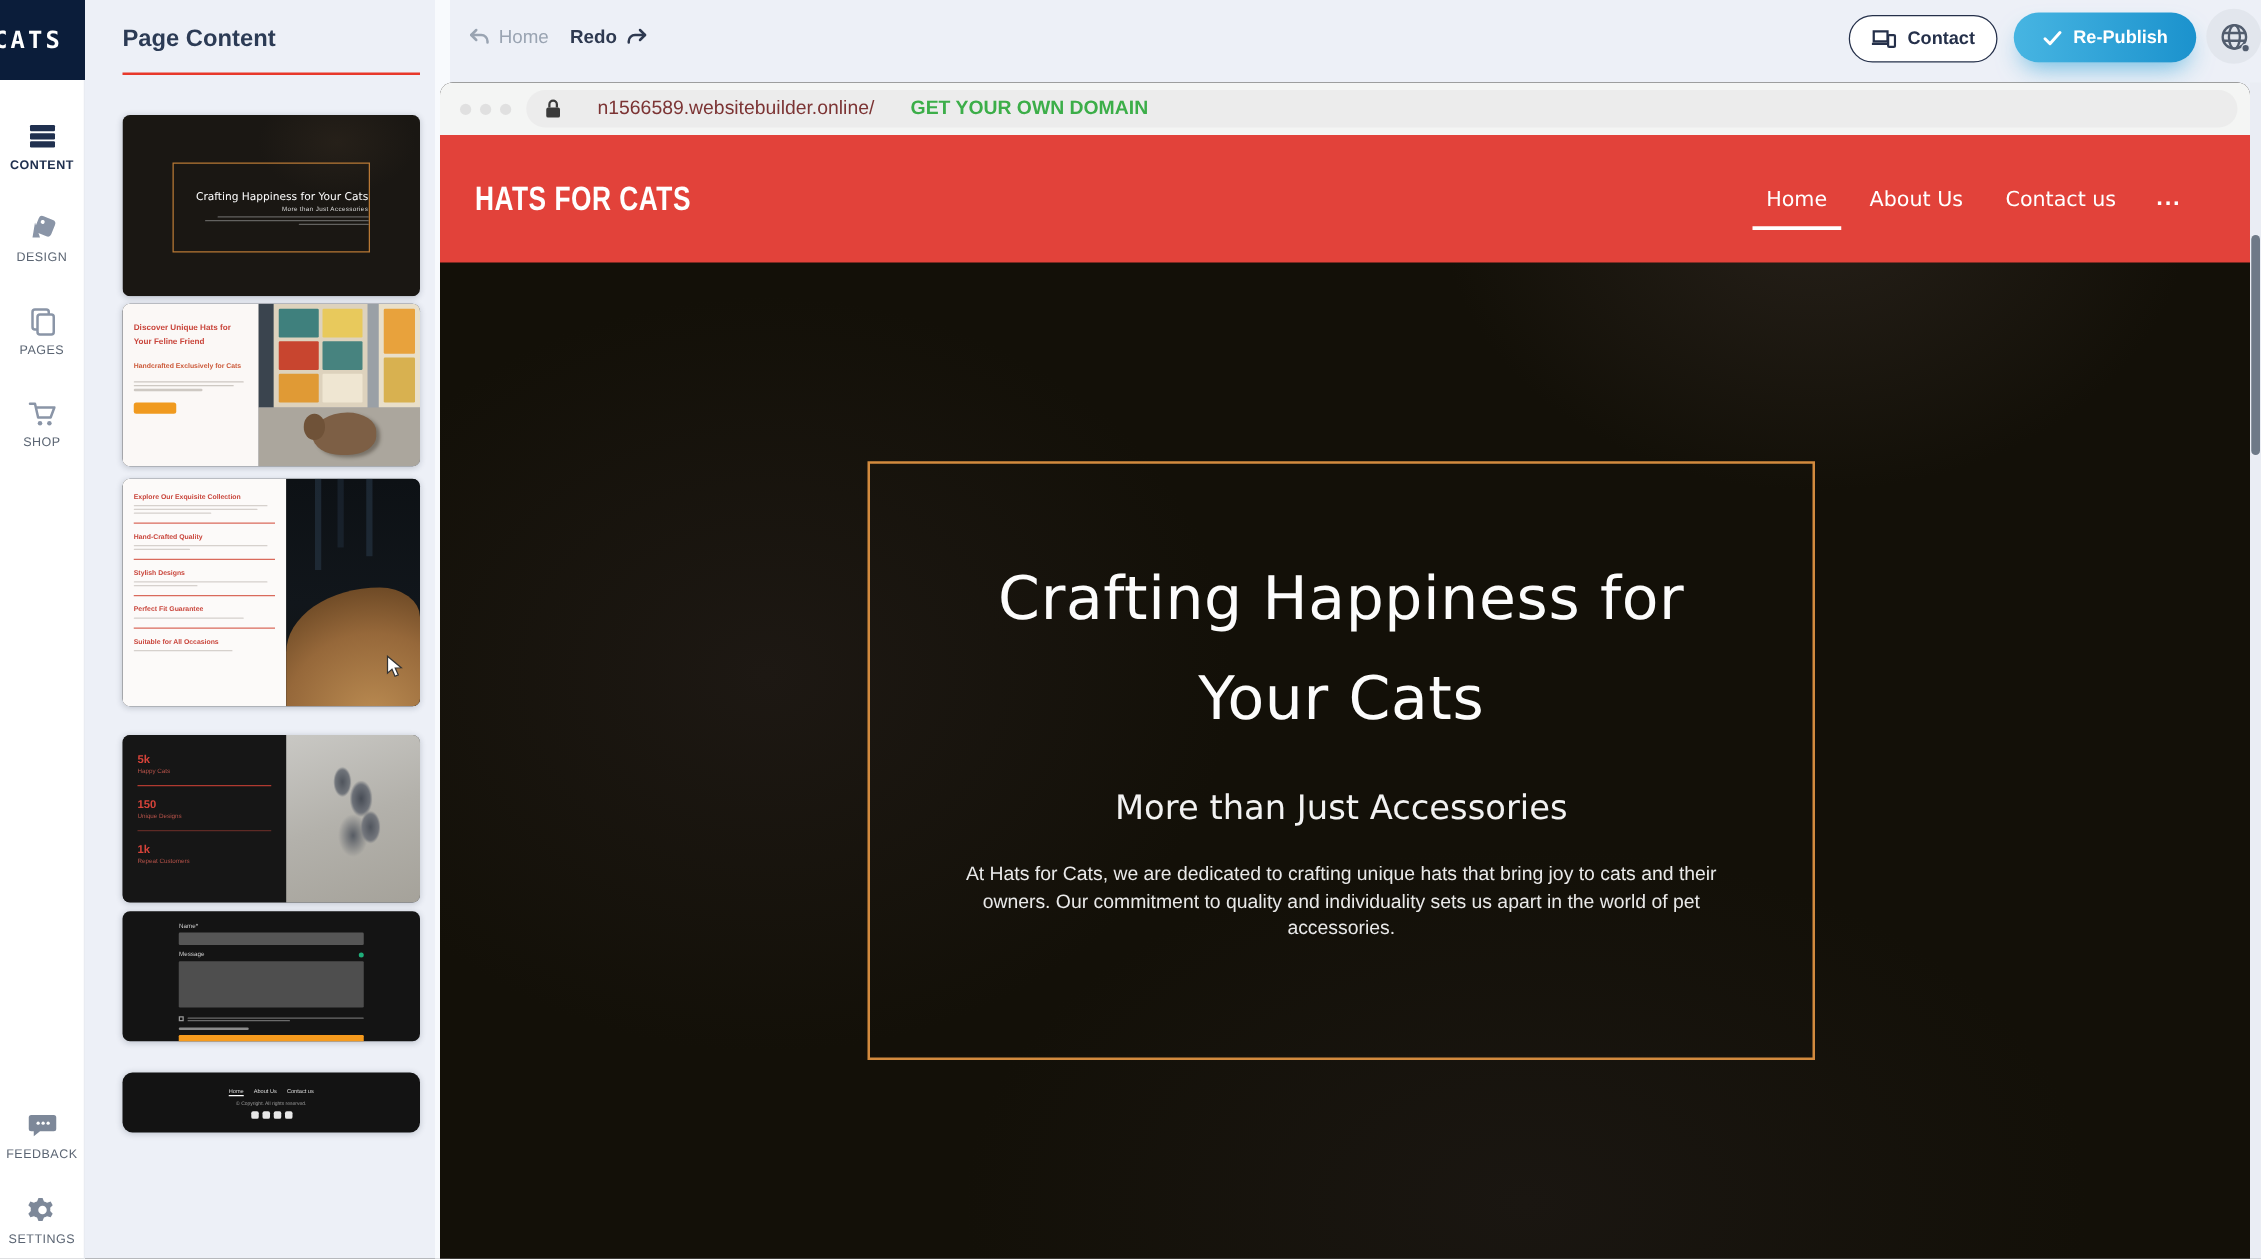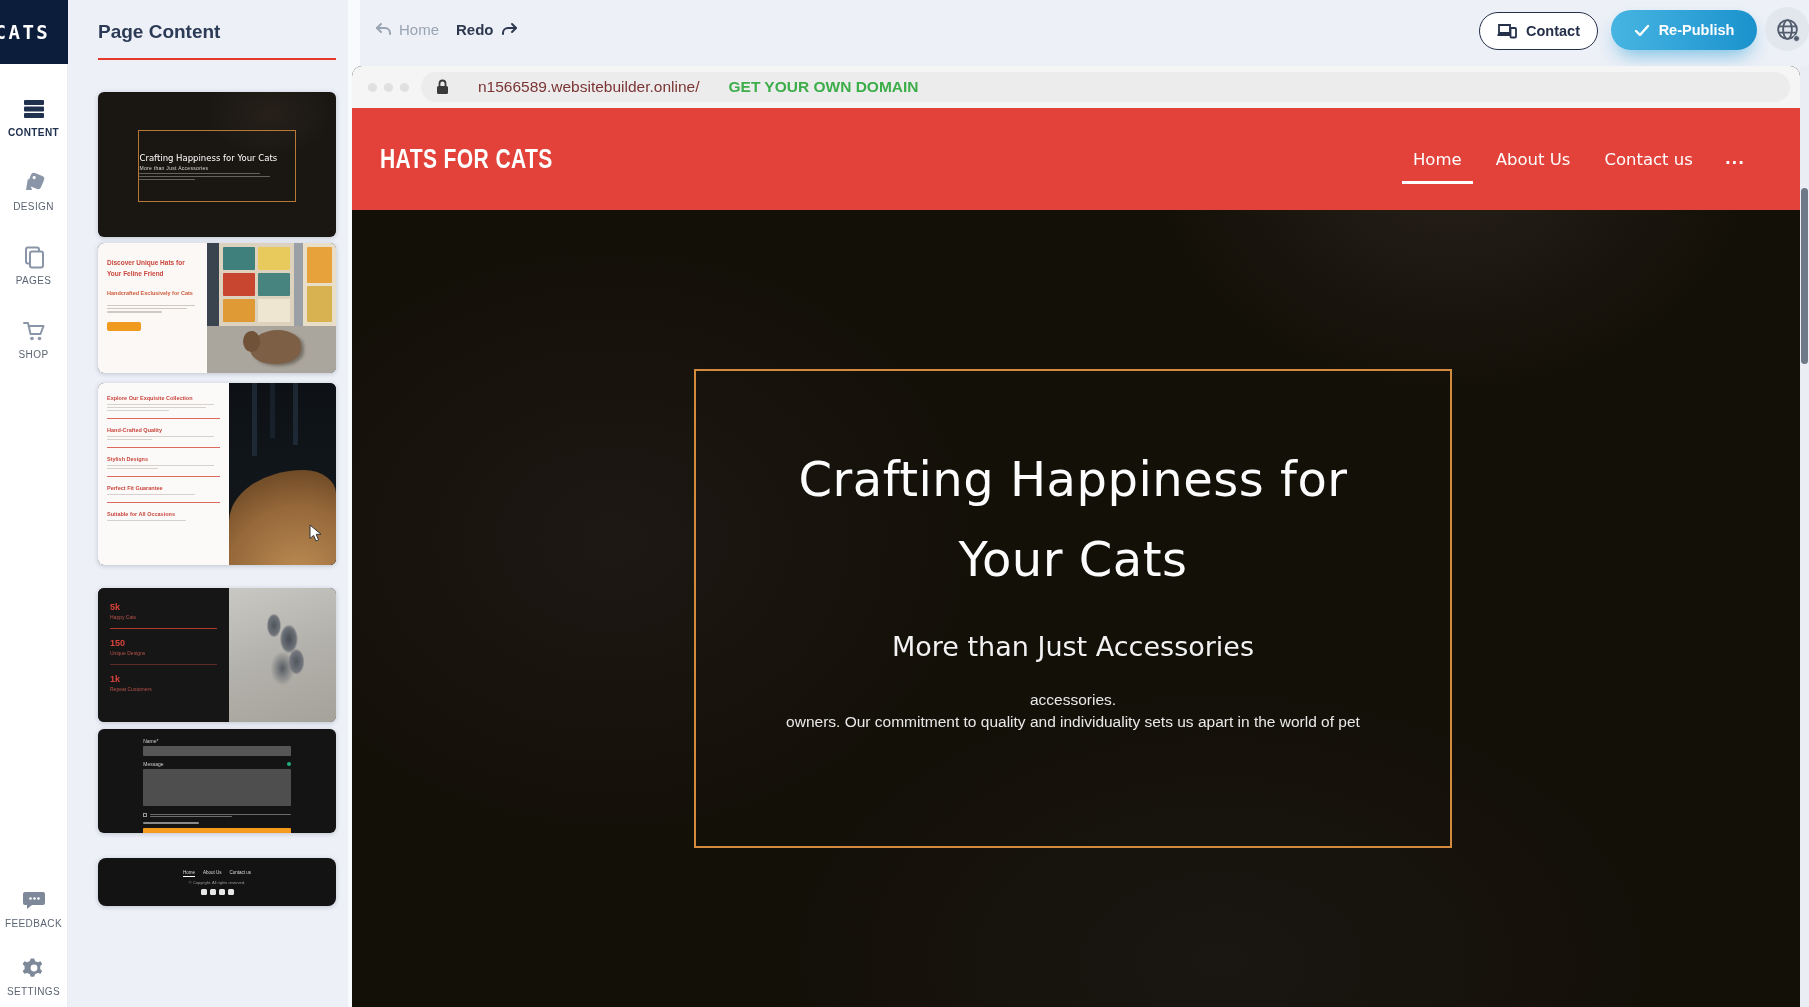--- a/index.html
+++ b/index.html
@@ -27,21 +27,21 @@
   .panel-scroll-track { position:absolute; top:0; bottom:0; left:272px; width:12px; background:#f8fafd; }
   .thumbs { position:absolute; left:22px; top:92px; width:238px; }
   .thumb { width:238px; border-radius:6px; overflow:hidden; position:relative;
            box-shadow:0 1px 5px rgba(25,35,60,.22); cursor:pointer; background:#404040; }
 
   
   .t1 { height:145px; margin-bottom:6px;
         background:radial-gradient(90px 60px at 72% 15%, #262019 0%, transparent 70%), #1a1713; }
   .t1 .mini-sel { position:absolute; left:17%; right:17%; top:26%; height:50%;
                   border:1px solid rgba(212,138,60,.85); display:flex; flex-direction:column;
-                  align-items:flex-start; justify-content:center; gap:0; }
+                  align-items:flex-end; justify-content:center; gap:0; }
   .mini-title { font-size:8.5px; line-height:1.6; color:#fff; text-align:center; font-family:"DejaVu Sans",sans-serif; }
   .mini-sub { font-size:5px; color:#ddd; letter-spacing:.3px; }
   .greek { height:1.5px; background:#8a8a8a; opacity:.65; border-radius:1px; }
   .t1 .greek { width:78%; margin-top:1.5px; }
   .t1 .greek.g2 { width:84%; } .t1 .greek.g3 { width:36%; }
 
   
   .t2 { height:130px; margin-bottom:10px; display:flex; }
   .t2 .left { width:46%; background:#fbf8f6; padding:14px 9px 0 9px; }
   .t2 .heading { color:#c9463c; font-size:6.5px; line-height:1.7; font-weight:700; width:95%; }
@@ -460,22 +460,23 @@
     </header>
 
     <div class="hero">
       <div class="selection-box">
         <div class="hero-title">
           <span>Crafting Happiness for</span>
           <span>Your Cats</span>
         </div>
         <div class="hero-subtitle">More than Just Accessories</div>
         <div class="hero-body">
+          <span>At Hats for Cats, we are dedicated to crafting unique hats that bring joy to cats and their</span>
+          <span>owners. Our commitment to quality and individuality sets us apart in the world of pet</span>
           <span>accessories.</span>
-          <span>owners. Our commitment to quality and individuality sets us apart in the world of pet</span>
         </div>
       </div>
     </div>
   </div>
 </div>
 
 <div class="canvas-scroll-track">
   <div class="canvas-scroll-thumb"></div>
 </div>
 

